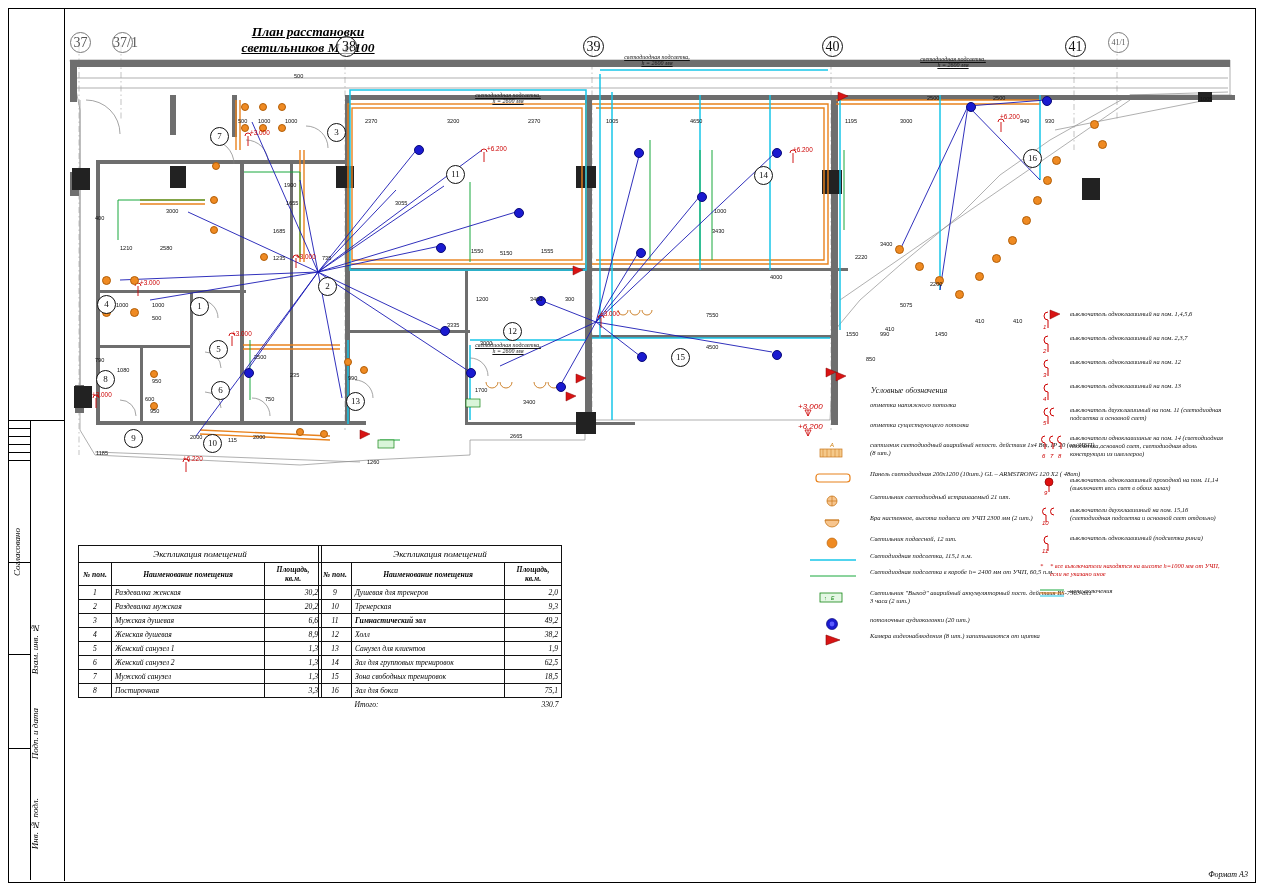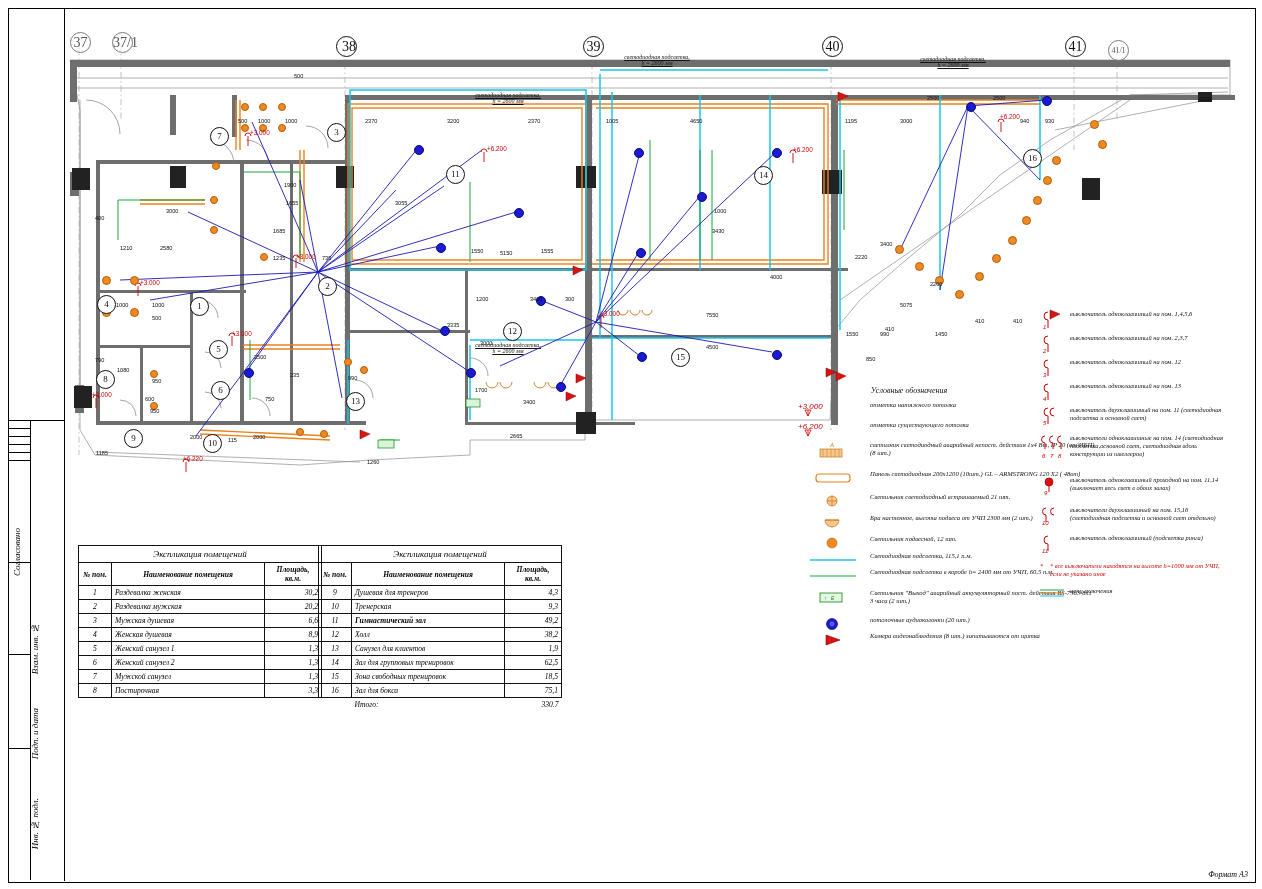--- a/index.html
+++ b/index.html
@@ -73,20 +73,24 @@
   <div style="position:absolute;left:30px;top:420px;width:1px;height:460px;background:#000;"></div>
   <div style="position:absolute;left:8px;top:428px;width:22px;height:1px;background:#000;"></div>
   <div style="position:absolute;left:8px;top:436px;width:22px;height:1px;background:#000;"></div>
   <div style="position:absolute;left:8px;top:444px;width:22px;height:1px;background:#000;"></div>
   <div style="position:absolute;left:8px;top:452px;width:22px;height:1px;background:#000;"></div>
   <div style="position:absolute;left:8px;top:460px;width:22px;height:1px;background:#000;"></div>
   <div style="position:absolute;left:8px;top:562px;width:22px;height:1px;background:#000;"></div>
   <div style="position:absolute;left:8px;top:654px;width:22px;height:1px;background:#000;"></div>
   <div style="position:absolute;left:8px;top:748px;width:22px;height:1px;background:#000;"></div>
 
+  <div class="title">
+    <u>План расстановки</u><br>
+    <u>светильников М 1:100</u>
+  </div>
 
   <svg width="1262" height="889">
     <g stroke="#8e8e8e" stroke-width="0.7" fill="none">
 
       <path d="M70,60 L1230,60 L1230,95 L1130,95 L1050,140 L1000,175 L960,215 L900,265 L860,300 L835,330 L830,420 L585,420 L585,440 L470,440 L470,455 L370,460 L300,465 L95,455 L80,430 L80,110 Z"></path>
       <path d="M70,78 L1228,78"></path>
       <path d="M70,88 L1228,88"></path>
       <path d="M1130,95 L1228,92"></path>
 
       <path d="M1055,130 L1232,95"></path>
@@ -336,21 +340,21 @@
     <div class="dot bd" style="left:556px;top:382px;width:8px;height:8px;"></div>
   </div>
 
   <div>
     <div class="bub" style="left:70px;top:32px;">37</div>
     <div class="bub" style="left:112px;top:32px;">37/1</div>
     <div class="bub dark" style="left:336px;top:36px;text-align:right;">38</div>
     <div class="bub dark" style="left:583px;top:36px;">39</div>
     <div class="bub dark" style="left:822px;top:36px;">40</div>
     <div class="bub dark" style="left:1065px;top:36px;">41</div>
-    <div class="bub" style="left:1108px;top:32px;font-size:8px;margin-top:8px;">41/1</div>
+    <div class="bub" style="left:1108px;top:32px;font-size:8px;">41/1</div>
   </div>
 
   <div>
     <div class="rb" style="left:190px;top:297px;">1</div>
     <div class="rb" style="left:318px;top:277px;">2</div>
     <div class="rb" style="left:327px;top:123px;">3</div>
     <div class="rb" style="left:97px;top:295px;">4</div>
     <div class="rb" style="left:209px;top:340px;">5</div>
     <div class="rb" style="left:211px;top:381px;">6</div>
     <div class="rb" style="left:210px;top:127px;">7</div>
@@ -761,21 +765,21 @@
     <tr>
       <th class="c-num">№ пом.</th>
       <th class="c-name">Наименование помещения</th>
       <th class="c-area" style="text-align:center;">Площадь, кв.м.</th>
     </tr>
     </tbody>
       <tbody id="tbl-right">
         <tr>
           <td class="c-num">9</td>
           <td class="c-name">Душевая для тренеров</td>
-          <td class="c-area">4,3</td>
+          <td class="c-area">2,0</td>
         </tr>
         <tr>
           <td class="c-num">10</td>
           <td class="c-name">Тренерская</td>
           <td class="c-area">9,3</td>
         </tr>
         <tr>
           <td class="c-num">11</td>
           <td class="c-name" style="font-weight: bold;">Гимнастический зал</td>
           <td class="c-area">49,2</td>

